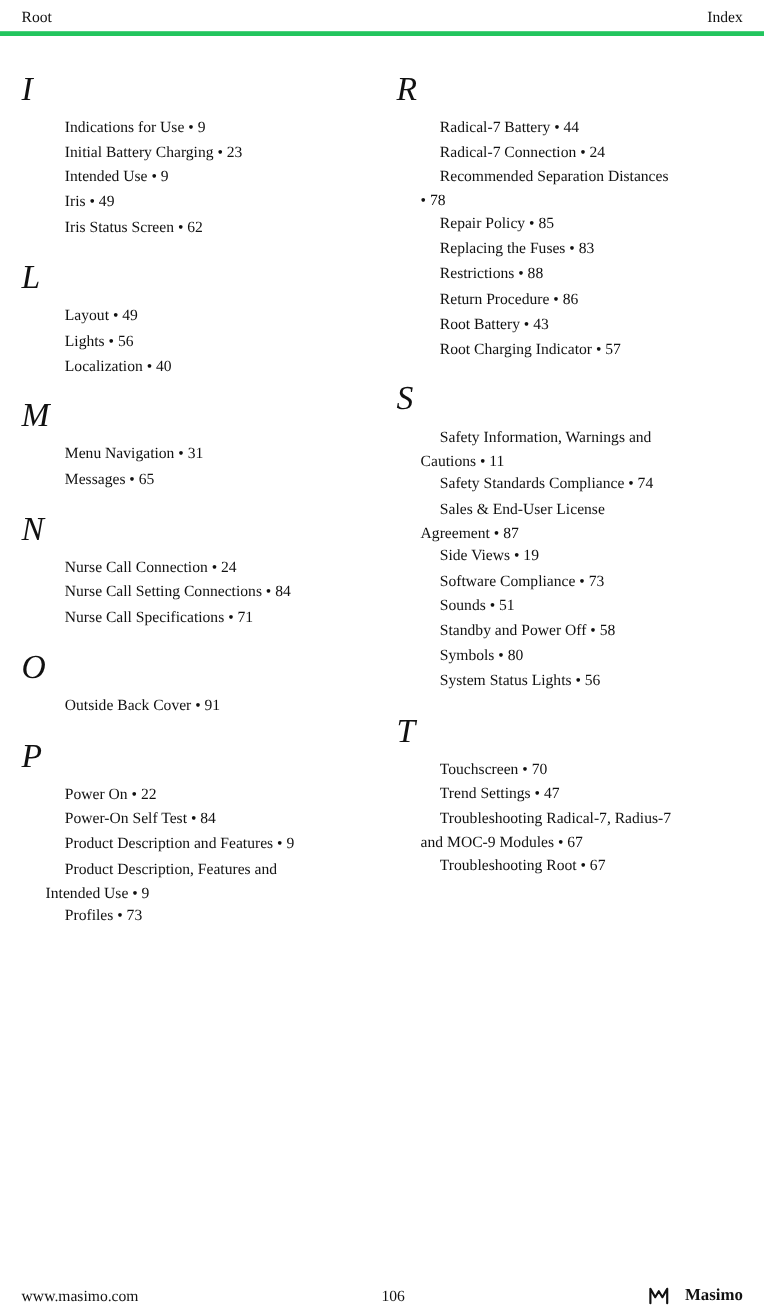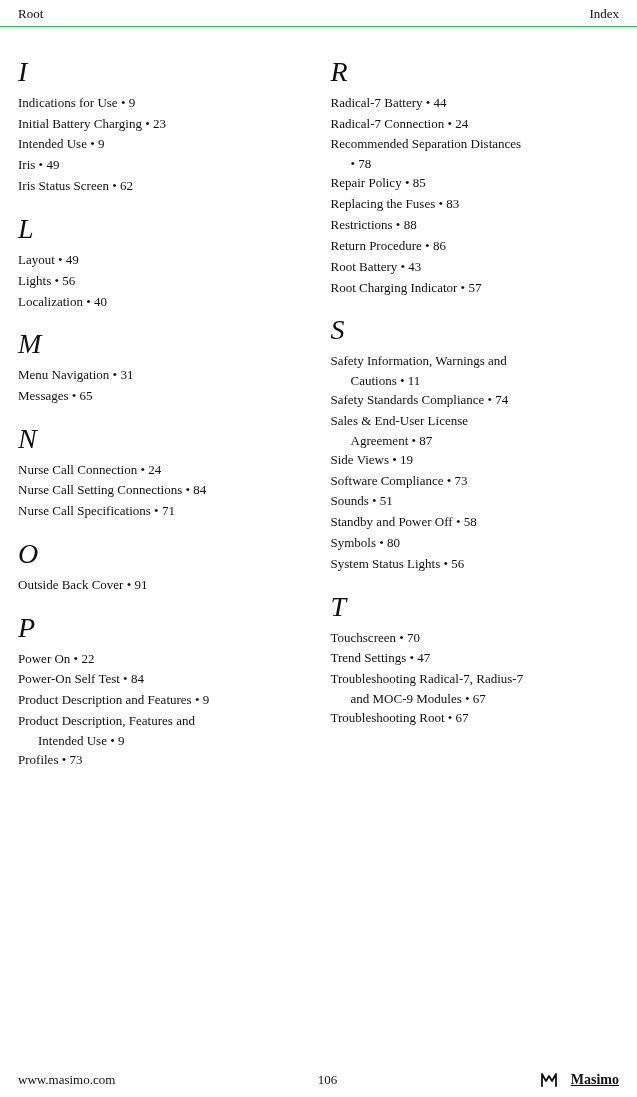--- a/index.html
+++ b/index.html
@@ -10,21 +10,21 @@
       color: #111;
       width: 637px;
       min-height: 1097px;
       position: relative;
     }
     .header {
       display: flex;
       justify-content: space-between;
       padding: 6px 18px 4px 18px;
       font-size: 13px;
-      border-bottom: 1px solid #22c55e;
+      border-bottom: 4px solid #22c55e;
     }
     .content {
       display: flex;
       padding: 10px 18px 60px 18px;
       gap: 24px;
     }
     .col {
       flex: 1;
       padding-top: 10px;
     }
@@ -36,39 +36,39 @@
       margin-top: 18px;
       line-height: 1.1;
     }
     .section-letter:first-child {
       margin-top: 10px;
     }
     .index-entry {
       margin-bottom: 2px;
       font-size: 13px;
       line-height: 1.45;
+      margin-left: 36px;
     }
     .footer {
       position: absolute;
       bottom: 0;
       left: 0;
       right: 0;
       display: flex;
       justify-content: space-between;
       align-items: center;
       padding: 8px 18px;
       font-size: 13px;
     }
     .footer-logo {
       display: flex;
       align-items: center;
       gap: 13px;
       font-size: 14px;
       font-weight: bold;
-      text-decoration: underline;
     }
   </style>
 </head>
 <body>
 
 <div class="header">
   <span>Root</span>
   <span>Index</span>
 </div>
 

